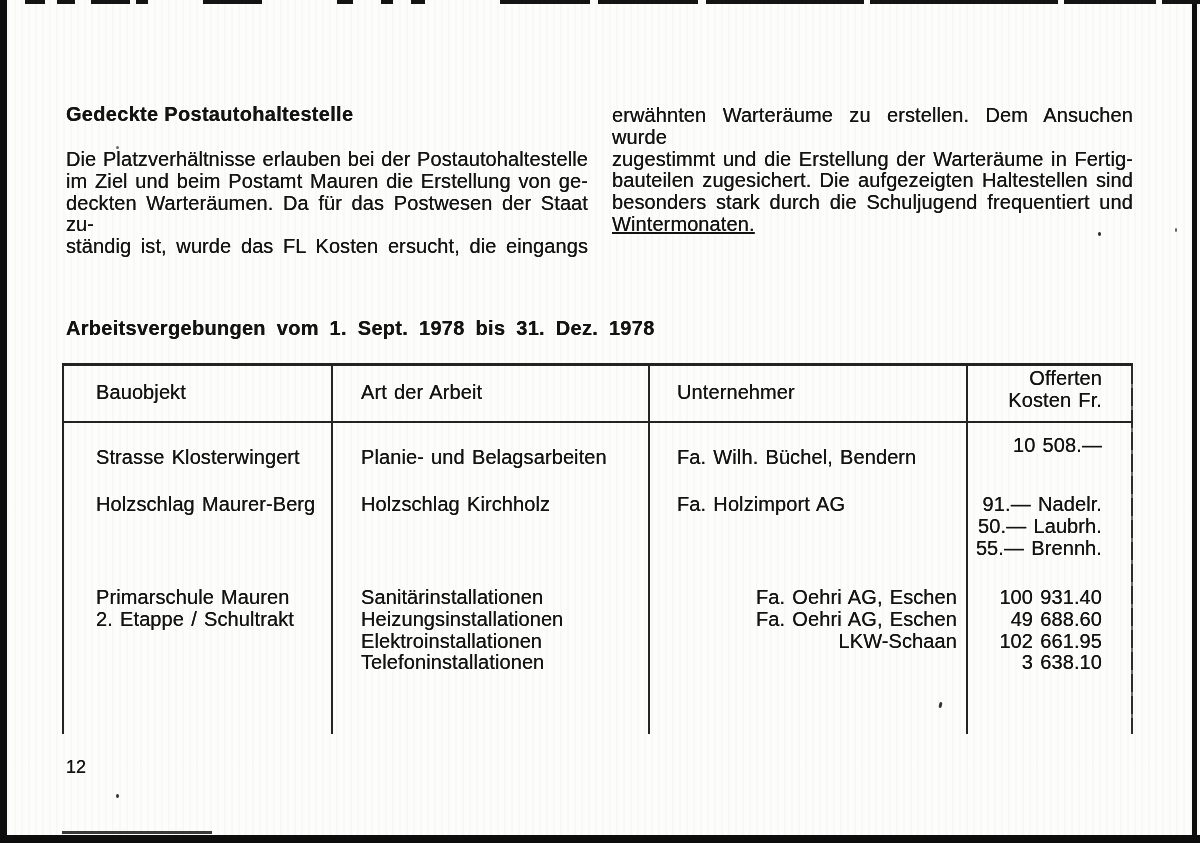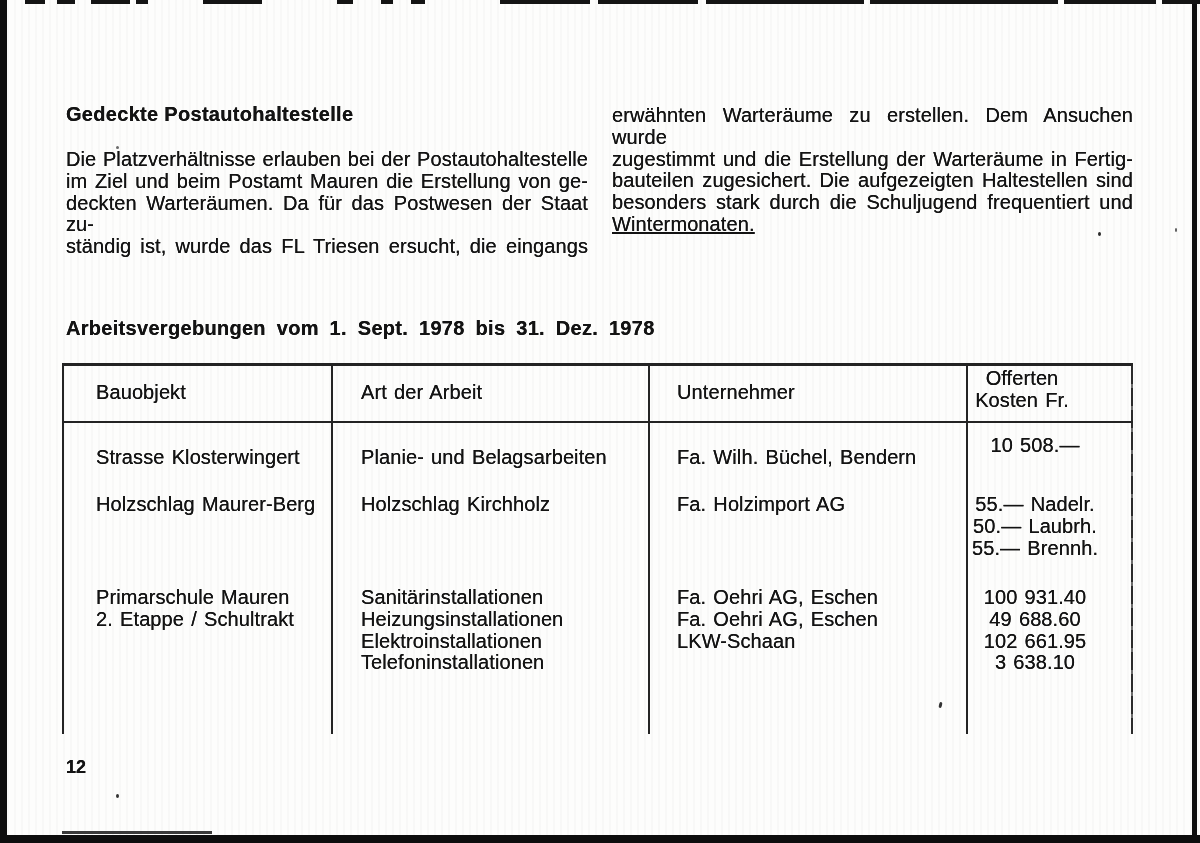--- a/index.html
+++ b/index.html
@@ -31,21 +31,21 @@
     position:absolute;left:62px;top:363px;width:1071px;height:368px;
     border-top:3px solid #232323;
   }
   .vline{position:absolute;top:0;bottom:0;width:2px;background:#242424;}
   .vline-right{
     background:repeating-linear-gradient(to bottom,#2c2c2c 0 18px,#6d6d6d 18px 22px);
   }
   .hline{position:absolute;left:0;right:0;height:2px;background:#232323;}
   .cell{position:absolute;}
   .cell .line{white-space:nowrap;}
-  .right-col{text-align:center;}
+  .right-col{text-align:right;}
   .tbl .txt{word-spacing:1.5px;}
   .dot{position:absolute;border-radius:50%;}
 </style>
 </head>
 <body>
 
 <div class="streaks"></div>
 
 <div class="abs edge" style="left:0;top:0;width:7px;height:843px;"></div>
 <div class="abs edge" style="left:1192px;top:0;width:5px;height:843px;"></div>
@@ -74,21 +74,21 @@
 <div class="dot" style="left:1175px;top:228px;width:2px;height:4px;background:#555;"></div>
 <div class="dot" style="left:939px;top:702px;width:3px;height:6px;background:#333;border-radius:40%;transform:rotate(14deg);"></div>
 <div class="dot" style="left:116px;top:794px;width:3px;height:4px;background:#333;"></div>
 
 <div class="abs txt bold" style="left:66px;top:104px;width:522px;">Gedeckte Postautohaltestelle</div>
 
 <div class="abs txt para para-left" style="left:66px;top:149px;width:522px;">
     <div class="line">Die Platzverhältnisse erlauben bei der Postautohaltestelle</div>
     <div class="line">im Ziel und beim Postamt Mauren die Erstellung von ge-</div>
     <div class="line">deckten Warteräumen. Da für das Postwesen der Staat zu-</div>
-    <div class="line">ständig ist, wurde das FL Triesen ersucht, die eingangs</div>
+    <div class="line">ständig ist, wurde das FL Kosten ersucht, die eingangs</div>
   </div>
 
 <div class="abs txt para para-right" style="left:612px;top:105px;width:521px;">
     <div class="line">erwähnten Warteräume zu erstellen. Dem Ansuchen wurde</div>
     <div class="line">zugestimmt und die Erstellung der Warteräume in Fertig-</div>
     <div class="line">bauteilen zugesichert. Die aufgezeigten Haltestellen sind</div>
     <div class="line">besonders stark durch die Schuljugend frequentiert und</div>
     <div class="line">Wintermonaten.</div>
   </div>
 
@@ -131,44 +131,44 @@
     <div class="cell txt" style="left:34px;top:128px;width:230px;">
         <div class="line">Holzschlag Maurer-Berg</div>
       </div>
     <div class="cell txt" style="left:299px;top:128px;width:280px;">
         <div class="line">Holzschlag Kirchholz</div>
       </div>
     <div class="cell txt" style="left:615px;top:128px;width:280px;">
         <div class="line">Fa. Holzimport AG</div>
       </div>
     <div class="cell txt right-col" style="left:906px;top:128px;width:134px;">
-        <div class="line">55.— Nadelr.</div>
+        <div class="line">91.— Nadelr.</div>
         <div class="line">50.— Laubrh.</div>
         <div class="line">55.— Brennh.</div>
       </div>
   </div>
 
   <div>
     <div class="cell txt" style="left:34px;top:221px;width:230px;">
         <div class="line">Primarschule Mauren</div>
         <div class="line">2. Etappe / Schultrakt</div>
       </div>
     <div class="cell txt" style="left:299px;top:221px;width:280px;">
         <div class="line">Sanitärinstallationen</div>
         <div class="line">Heizungsinstallationen</div>
         <div class="line">Elektroinstallationen</div>
         <div class="line">Telefoninstallationen</div>
       </div>
-    <div class="cell txt" style="left:615px;top:221px;width:280px;">
+    <div class="cell txt" style="left:615px;top:221px;width:280px;text-align:right;">
         <div class="line">Fa. Oehri AG, Eschen</div>
         <div class="line">Fa. Oehri AG, Eschen</div>
         <div class="line">LKW-Schaan</div>
       </div>
     <div class="cell txt right-col" style="left:906px;top:221px;width:134px;">
         <div class="line">100 931.40</div>
         <div class="line">49 688.60</div>
         <div class="line">102 661.95</div>
         <div class="line">3 638.10</div>
       </div>
   </div>
 </div>
 
-<div class="abs txt" style="left:66px;top:757px;font-size:18px;font-weight:bold;">12</div>
+<div class="abs txt" style="left:66px;top:757px;font-size:18px;">12</div>
 
 </body></html>

